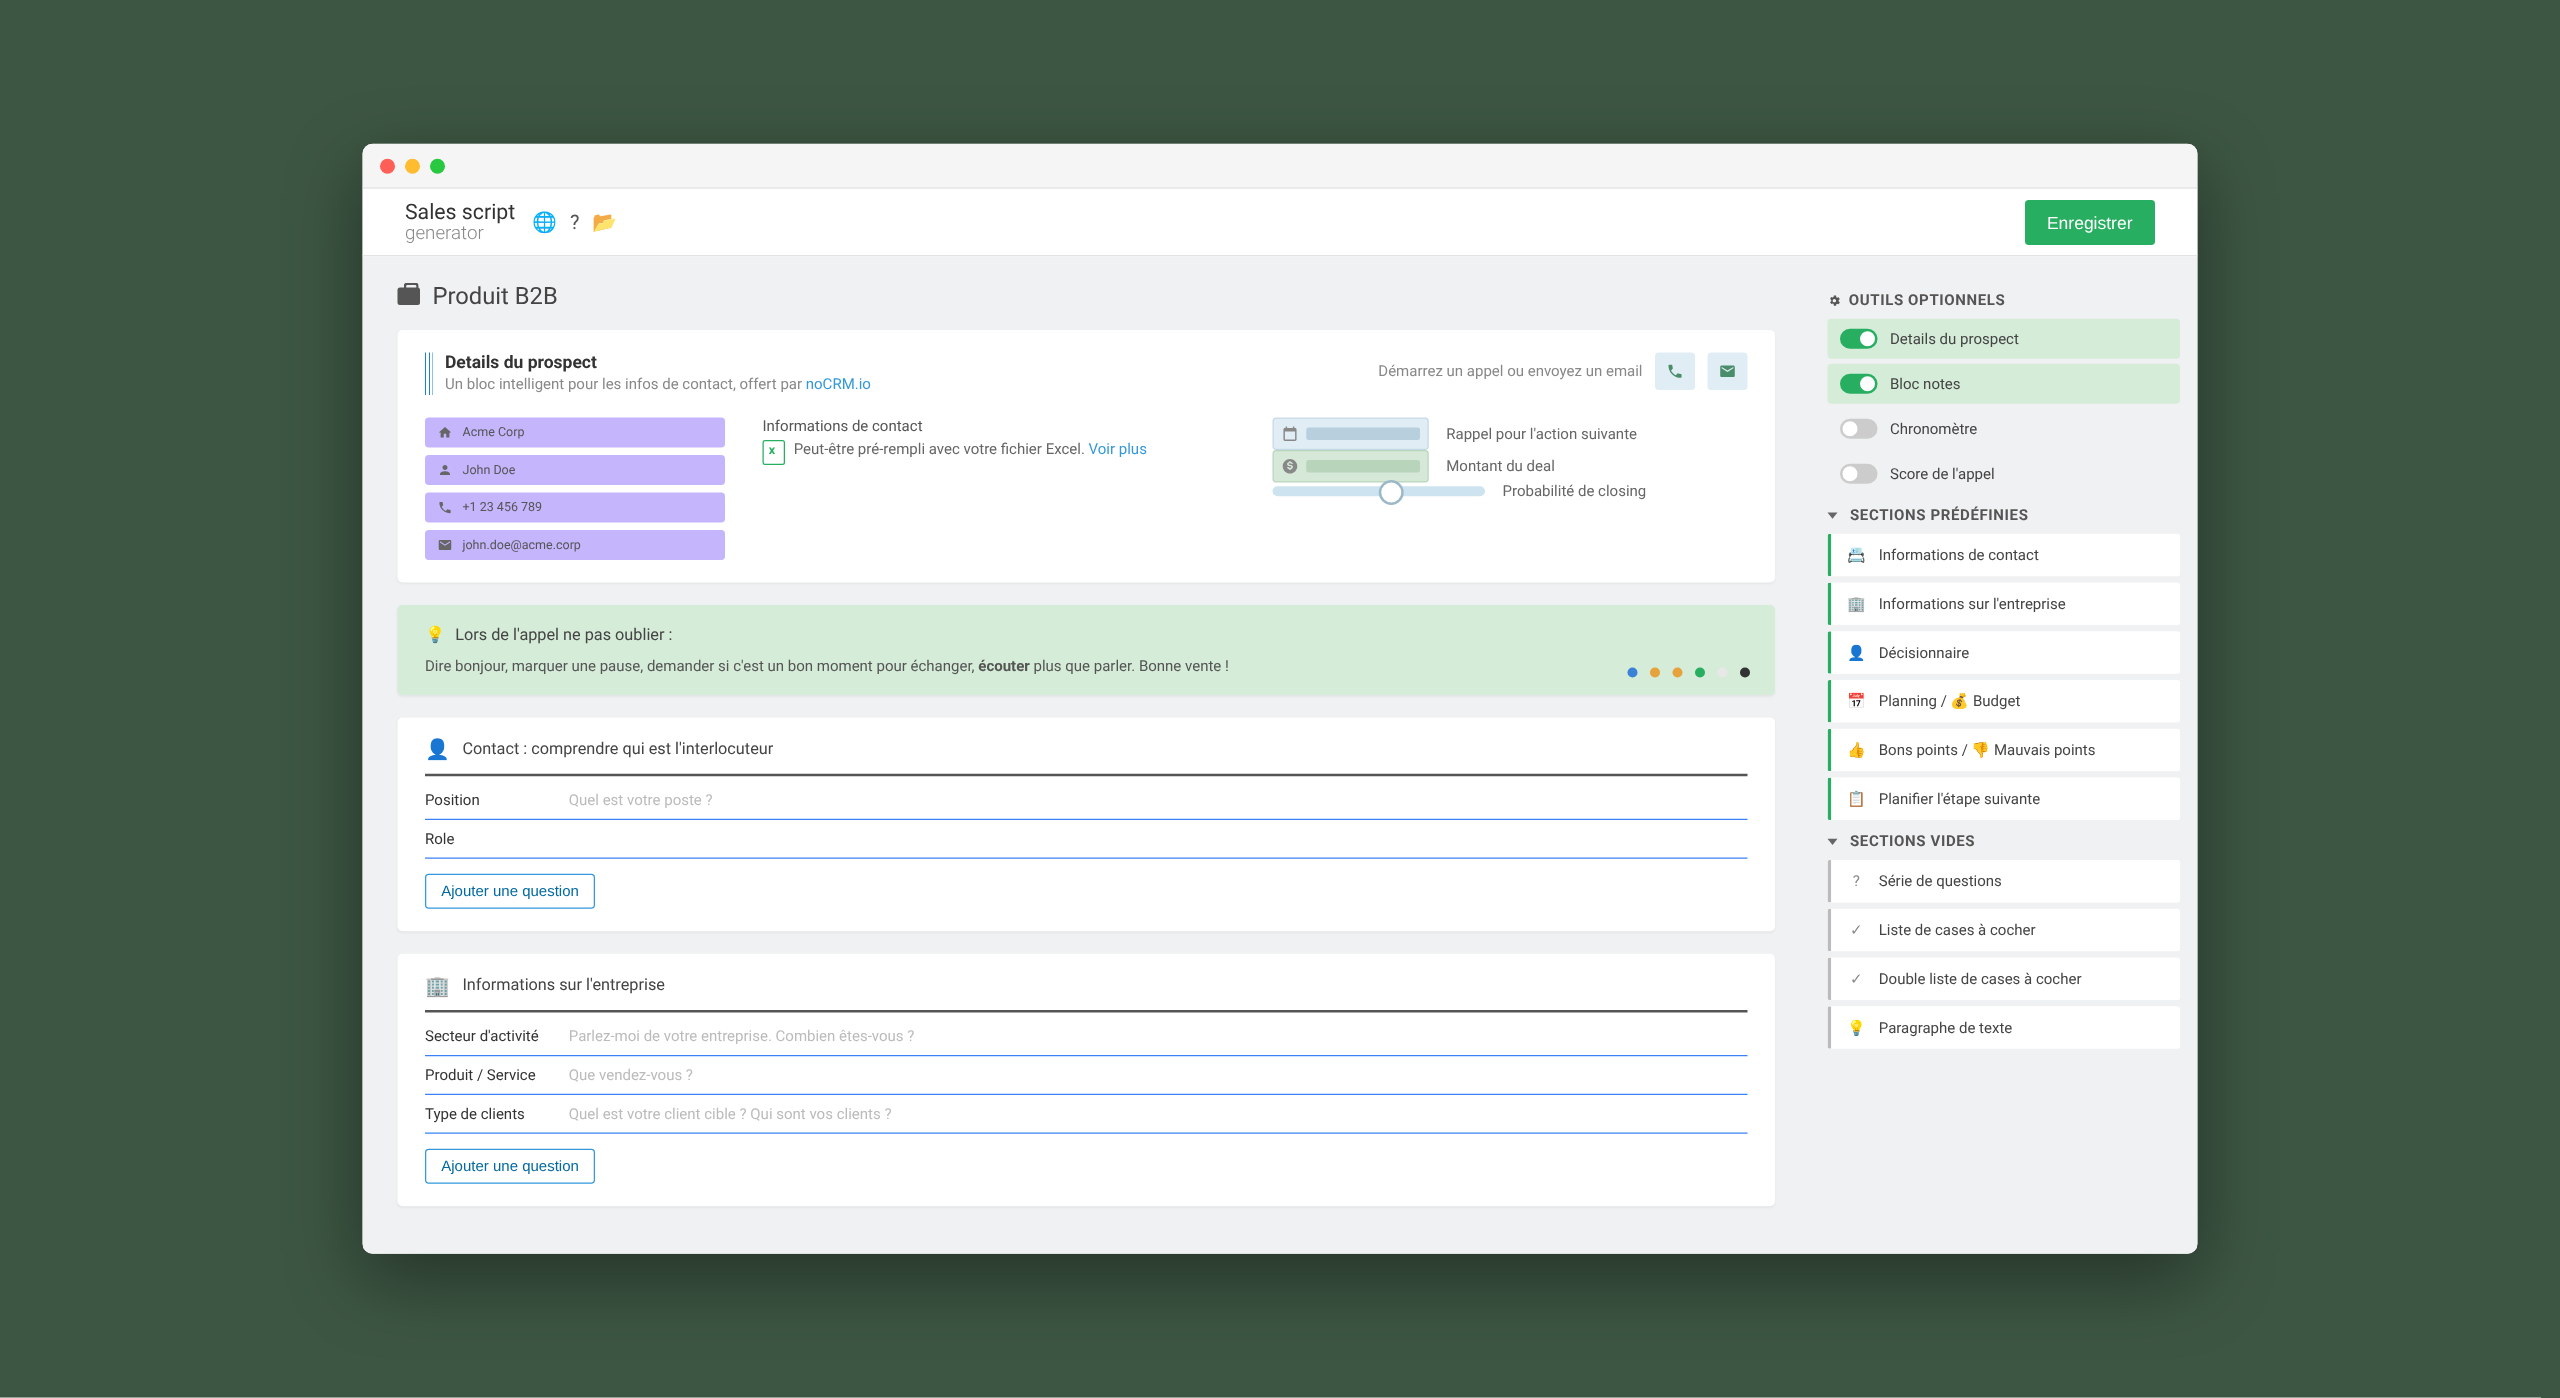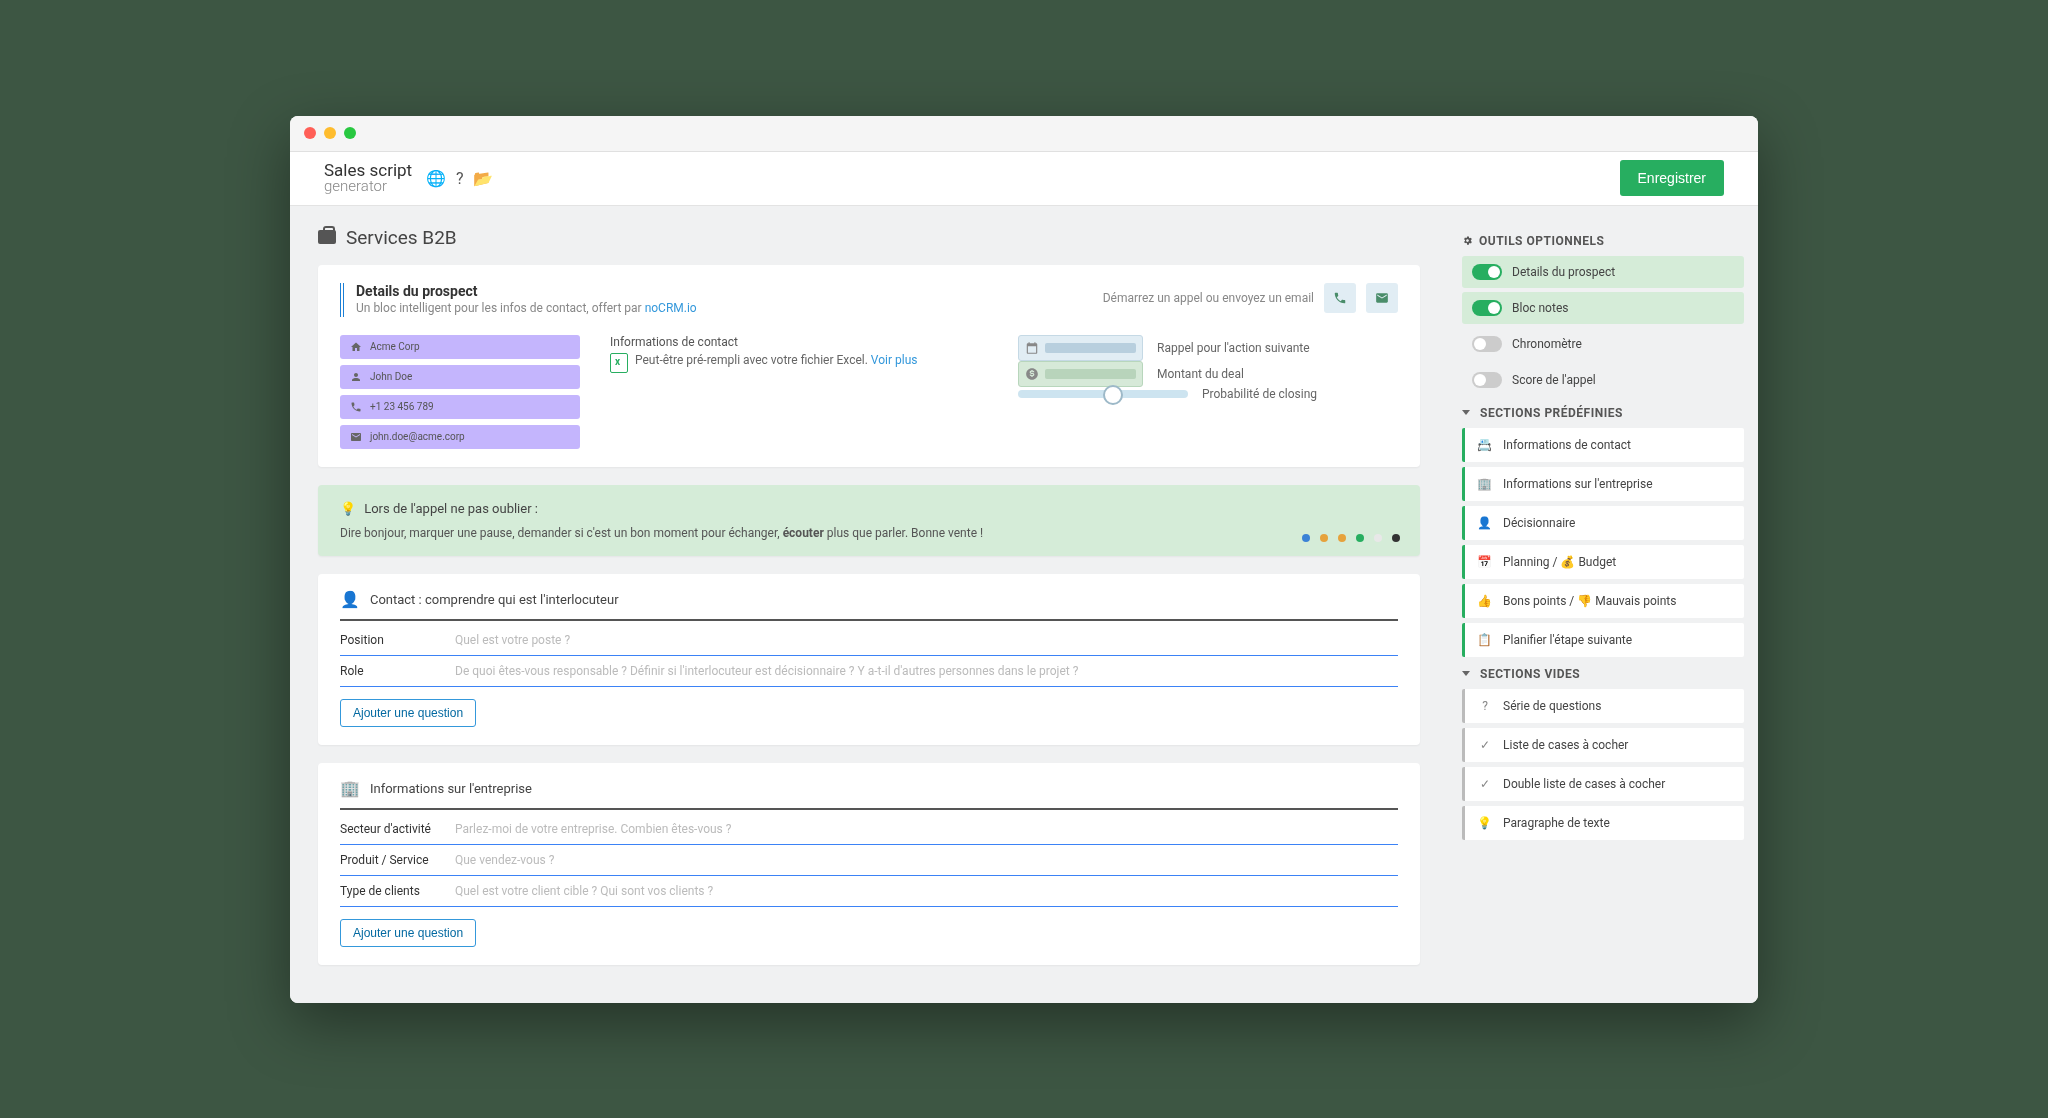--- a/index.html
+++ b/index.html
@@ -100,21 +100,21 @@
         <span>📂</span>
       </div>
     </div>
     <button class="save-btn">Enregistrer</button>
   </div>
 
   <div class="body">
     <div class="main">
       <div class="page-title">
         <span class="briefcase-icon"></span>
-        <span>Services B2B</span>
+        <span>Produit B2B</span>
       </div>
 
       <div class="card prospect-card">
         <div class="prospect-head">
           <div class="prospect-head-left">
             <div class="stripe"></div>
             <div>
               <div class="prospect-title">Details du prospect</div>
               <div class="prospect-sub">
                 <span>Un bloc intelligent pour les infos de contact, offert par </span><a href="#">noCRM.io</a>
@@ -221,21 +221,20 @@
           <div class="card section-card">
     <div class="section-head">
       <span class="sec-icon">👤</span>
       <span>Contact : comprendre qui est l'interlocuteur</span>
     </div>
     <div class="q-row">
       <div class="q-label">Position</div>
       <div class="q-ph">Quel est votre poste ?</div>
     </div><div class="q-row">
       <div class="q-label">Role</div>
-      <div class="q-ph">De quoi êtes-vous responsable ? Définir si l'interlocuteur est décisionnaire ? Y a-t-il d'autres personnes dans le projet ?</div>
     </div>
     <button class="add-q">Ajouter une question</button></div>
           <div class="card section-card">
     <div class="section-head">
       <span class="sec-icon">🏢</span>
       <span>Informations sur l'entreprise</span>
     </div>
     <div class="q-row">
       <div class="q-label">Secteur d'activité</div>
       <div class="q-ph">Parlez-moi de votre entreprise. Combien êtes-vous ?</div>

